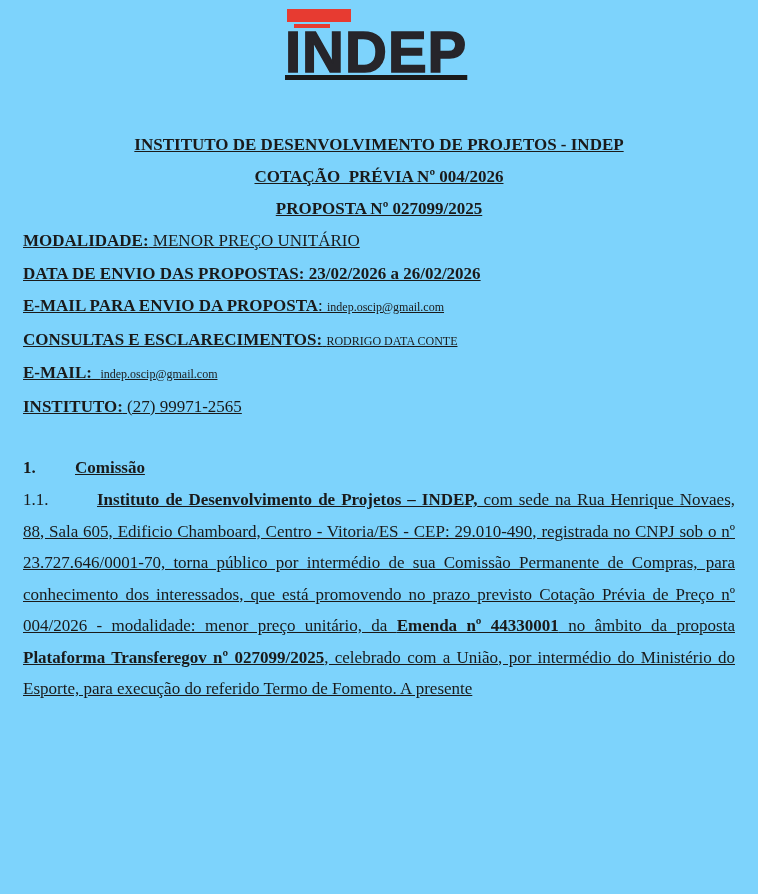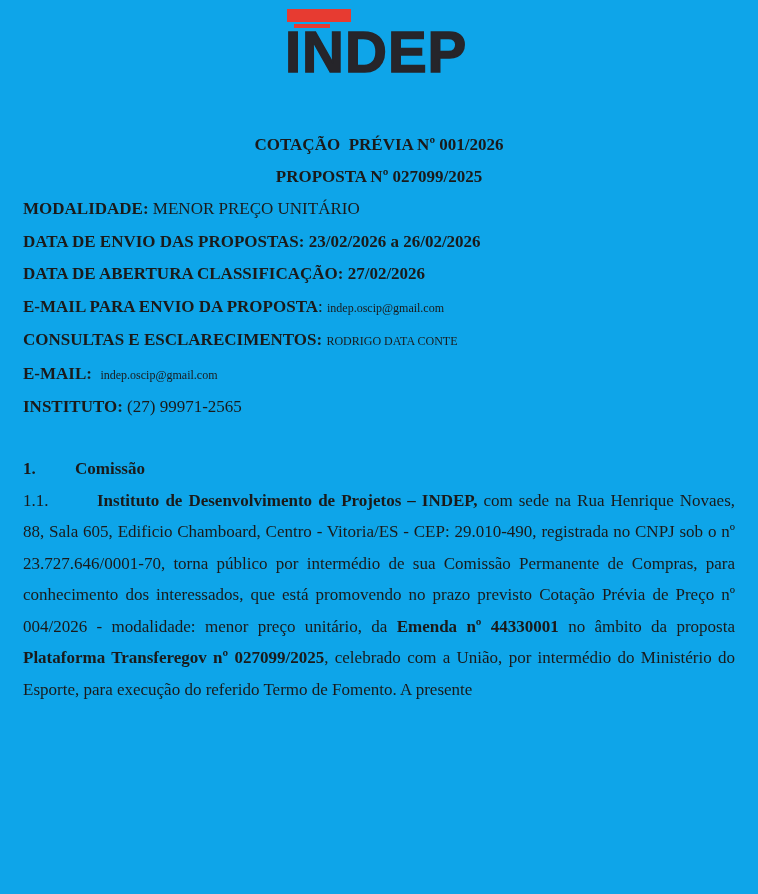--- a/index.html
+++ b/index.html
@@ -4,25 +4,26 @@
 <style>
   html, body {
     margin: 0;
     padding: 0;
     background: #ffffff;
   }
   .page {
     position: relative;
     width: 758px;
     height: 894px;
-    background: #0ea5e9;
+    background: #7dd3fc;
     overflow: hidden;
     color: #1a1a1a;
     font-family: "Liberation Serif", serif;
     font-size: 17px;
+    text-decoration: underline;
   }
   .content {
     padding: 0 23px;
   }
   
   .logo {
     width: 188px;
     margin: 9px auto 0 auto;
   }
   .logo-bar {
@@ -96,28 +97,28 @@
 
   <div class="logo">
     <div class="logo-bar"></div>
     <div class="logo-macron"></div>
     <div class="logo-text">INDEP</div>
   </div>
 
   <div class="content">
 
     <div class="titles">
-      <p>COTAÇÃO  PRÉVIA Nº 001/2026</p>
+      <p>INSTITUTO DE DESENVOLVIMENTO DE PROJETOS - INDEP</p>
+      <p>COTAÇÃO  PRÉVIA Nº 004/2026</p>
       <p>PROPOSTA Nº 027099/2025</p>
     </div>
 
     <div class="info">
       <p><span class="b">MODALIDADE:</span><span> MENOR PREÇO UNITÁRIO</span></p>
       <p><span class="b">DATA DE ENVIO DAS PROPOSTAS: 23/02/2026 a 26/02/2026</span></p>
-      <p><span class="b">DATA DE ABERTURA CLASSIFICAÇÃO: 27/02/2026</span></p>
       <p><span class="b">E-MAIL PARA ENVIO DA PROPOSTA</span><span>: </span><span class="s">indep.oscip@gmail.com</span></p>
       <p><span class="b">CONSULTAS E ESCLARECIMENTOS:</span><span> </span><span class="s">RODRIGO DATA CONTE</span></p>
       <p><span class="b">E-MAIL:</span><span>  </span><span class="s">indep.oscip@gmail.com</span></p>
       <p><span class="b">INSTITUTO:</span><span> </span><span>(27) 99971-2565</span></p>
     </div>
 
     <p class="section-heading"><span class="sec-num">1.</span><span>Comissão</span></p>
 
     <p class="para"><span class="para-num">1.1.</span><span><span class="b">Instituto de Desenvolvimento de Projetos – INDEP,</span><span> com sede na Rua Henrique Novaes, 88, Sala 605, Edificio Chamboard, Centro - Vitoria/ES - CEP: 29.010-490, registrada no CNPJ sob o nº 23.727.646/0001-70, torna público por intermédio de sua Comissão Permanente de Compras, para conhecimento dos interessados, que está promovendo no prazo previsto Cotação Prévia de Preço nº 004/2026 - modalidade: menor preço unitário, da </span><span class="b">Emenda nº 44330001</span><span> no âmbito da proposta </span><span class="b">Plataforma Transferegov nº 027099/2025</span><span>, celebrado com a União, por intermédio do Ministério do Esporte, para execução do referido Termo de Fomento. A presente</span></span></p>
 

